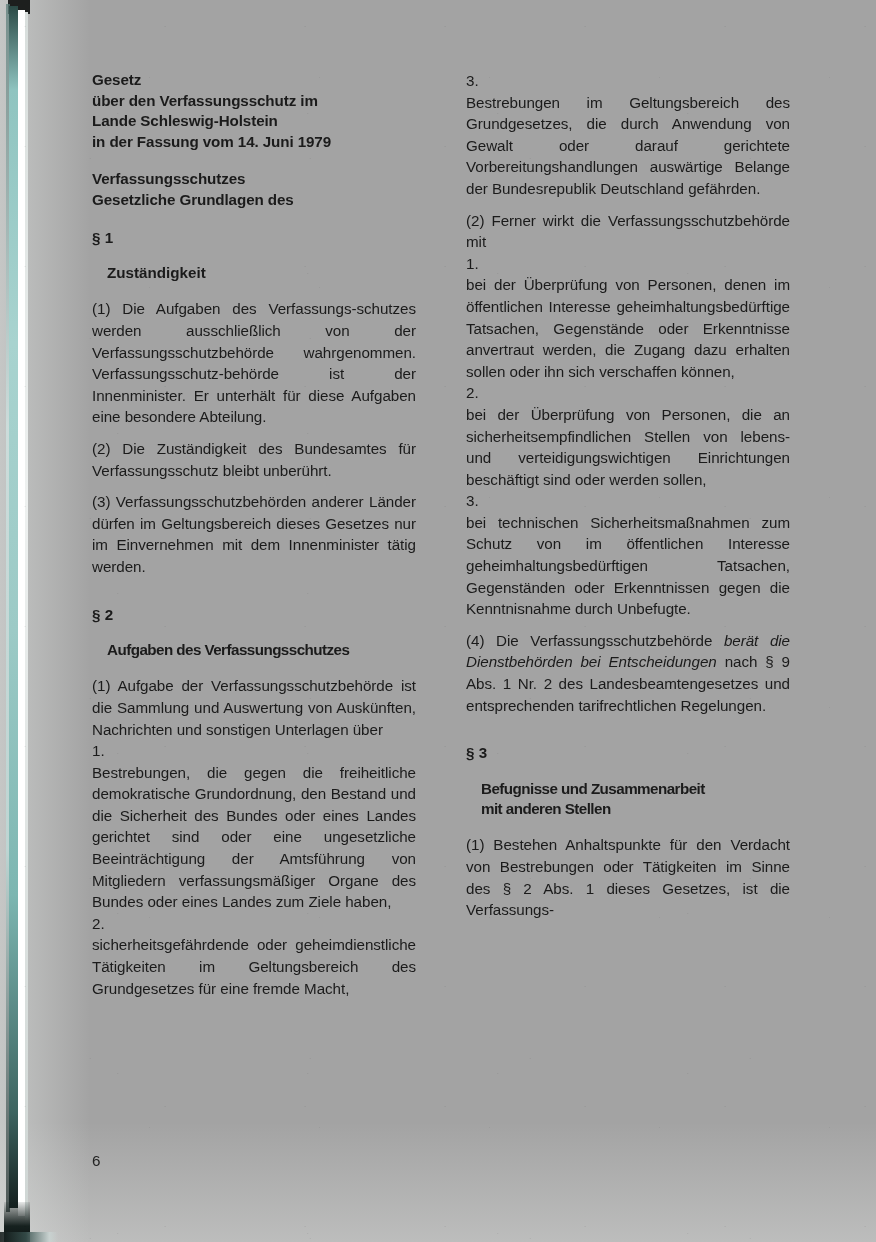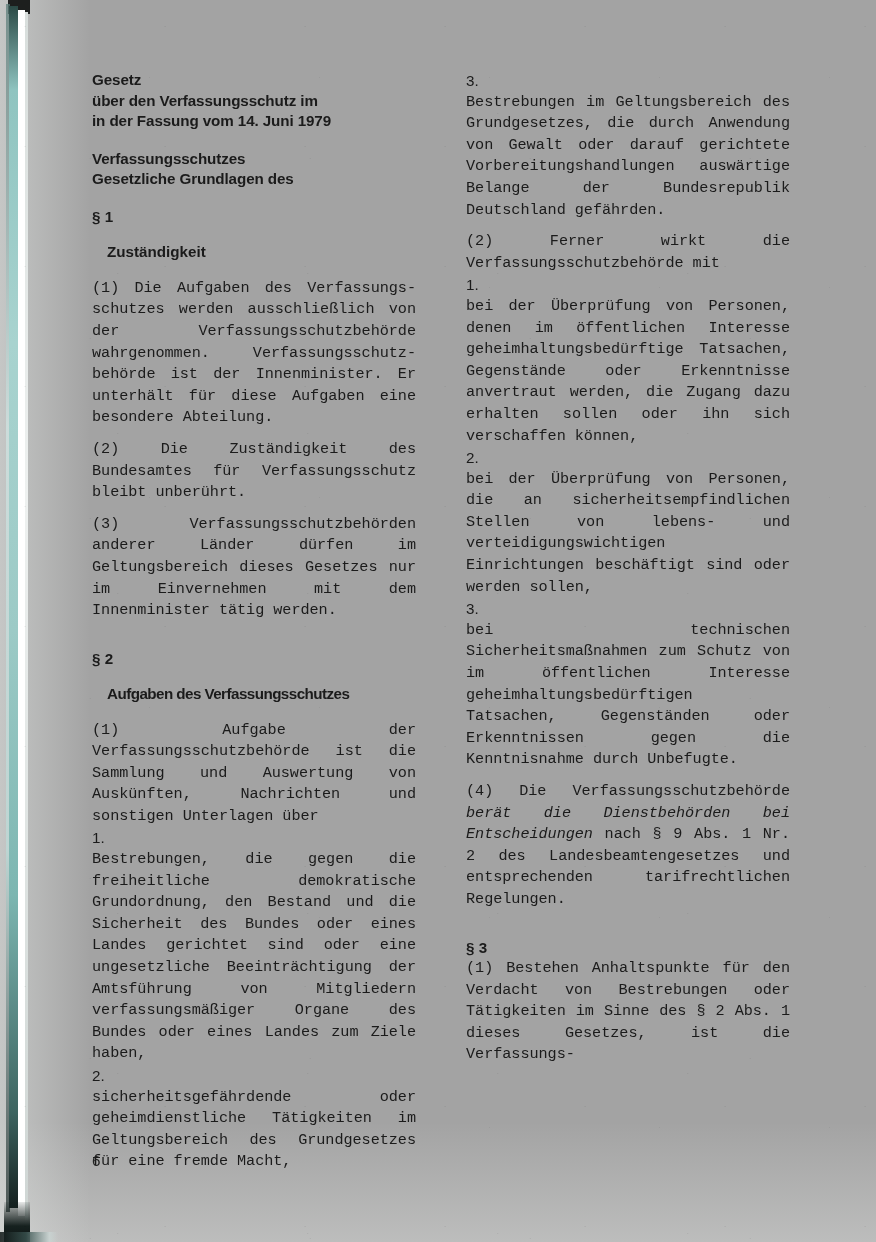--- a/index.html
+++ b/index.html
@@ -135,21 +135,20 @@
   .sec-title .ln { display: block; white-space: nowrap; }
 
   p.body {
     margin: 0;
     font-size: 15.2px;
     line-height: 21.6px;
     text-align: justify;
     text-justify: inter-word;
     hyphens: manual;
     letter-spacing: -0.05px;
-    font-family: Liberation Mono, monospace;
   }
   p.numitem {
     margin: 0;
     font-size: 15.2px;
     line-height: 21.6px;
     text-align: left;
   }
   .ital { font-style: italic; }
 
   .gap-sm { height: 10px; }
@@ -198,20 +197,21 @@
   </div>
 
   <div id="content">
     <div class="columns">
 
       <div class="col left">
 
         <div class="hblock">
           <span class="ln">Gesetz</span>
           <span class="ln">über den Verfassungsschutz im</span>
+          <span class="ln">Lande Schleswig-Holstein</span>
           <span class="ln">in der Fassung vom 14. Juni 1979</span>
         </div>
 
         <div class="gap-md"></div>
 
         <div class="hblock">
           <span class="ln">Verfassungsschutzes</span>
           <span class="ln">Gesetzliche Grundlagen des</span>
         </div>
 
@@ -257,20 +257,24 @@
 
         <p class="numitem">3.</p>
         <p class="body">bei technischen Sicherheitsmaßnahmen zum Schutz von im öffentlichen Interesse geheimhaltungsbedürftigen Tatsachen, Gegenständen oder Erkenntnissen gegen die Kenntnisnahme durch Unbefugte.</p>
 
         <div class="gap-sm"></div>
         <p class="body"><span>(4) Die Verfassungsschutzbehörde </span><span class="ital">berät die Dienstbehörden bei Entscheidungen</span><span> nach § 9 Abs. 1 Nr. 2 des Landesbeamtengesetzes und entsprechenden tarifrechtlichen Regelungen.</span></p>
 
         <div class="gap-lg"></div>
 
         <p class="sec-num">§ 3</p>
+        <div class="sec-title tight">
+          <span class="ln">Befugnisse und Zusammenarbeit</span>
+          <span class="ln">mit anderen Stellen</span>
+        </div>
         <p class="body">(1) Bestehen Anhaltspunkte für den Verdacht von Bestrebungen oder Tätigkeiten im Sinne des § 2 Abs. 1 dieses Gesetzes, ist die Verfassungs-</p>
 
       </div>
     </div>
   </div>
 
   <div id="page-number">6</div>
 
   <div id="speckle"></div>
 </div>

